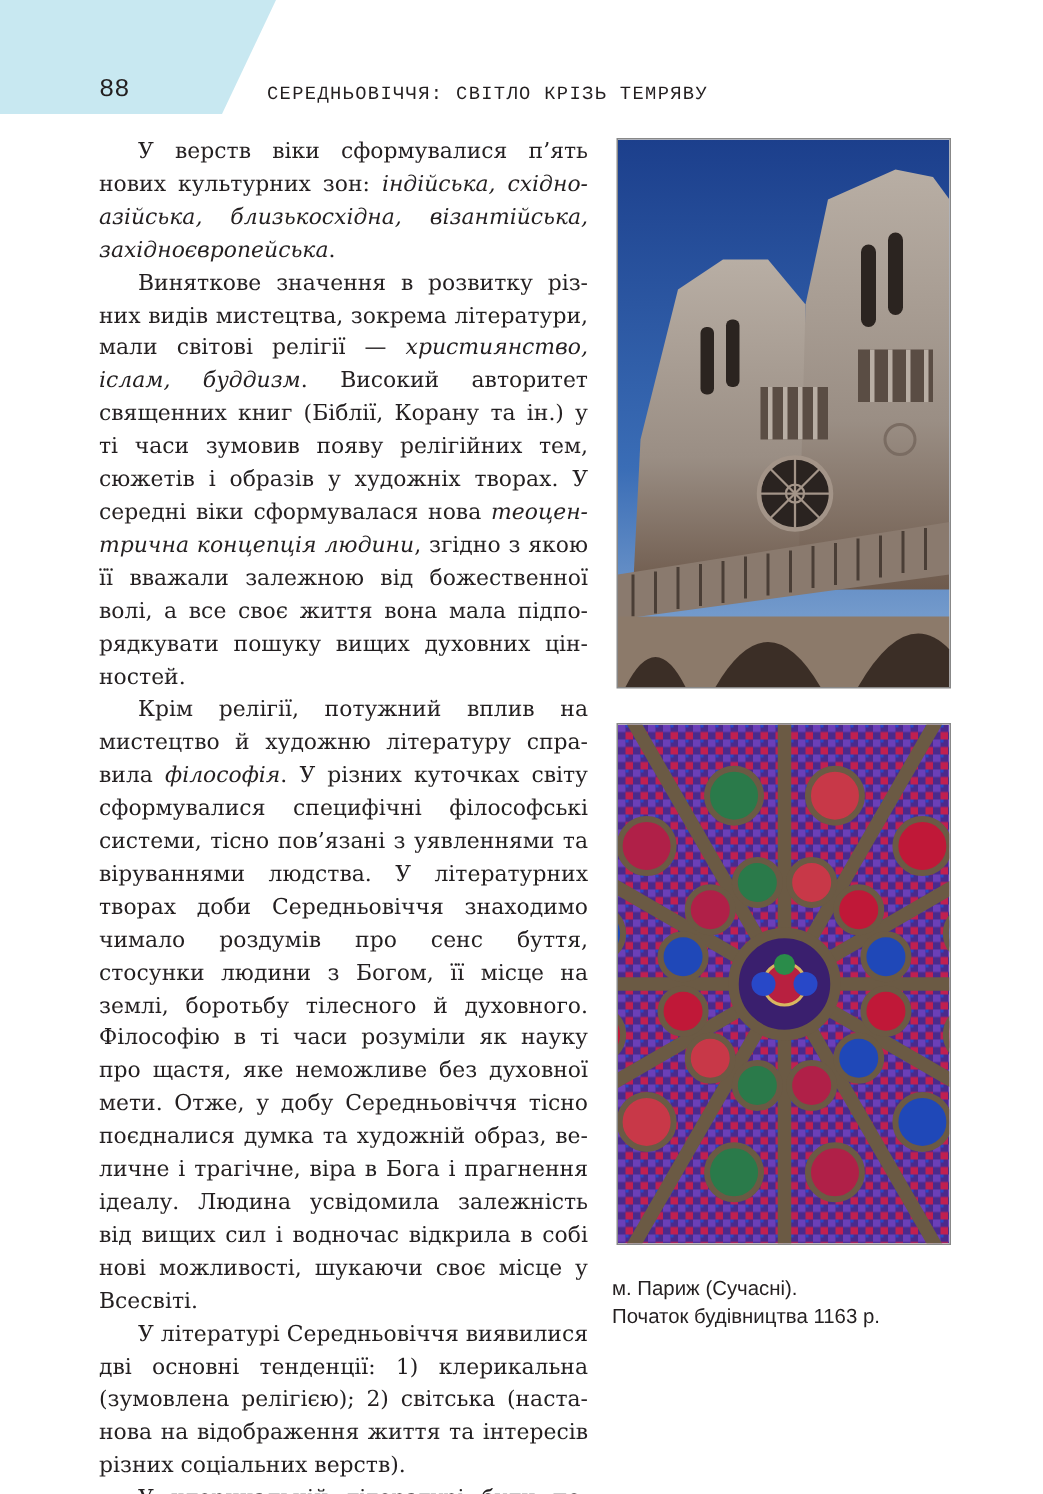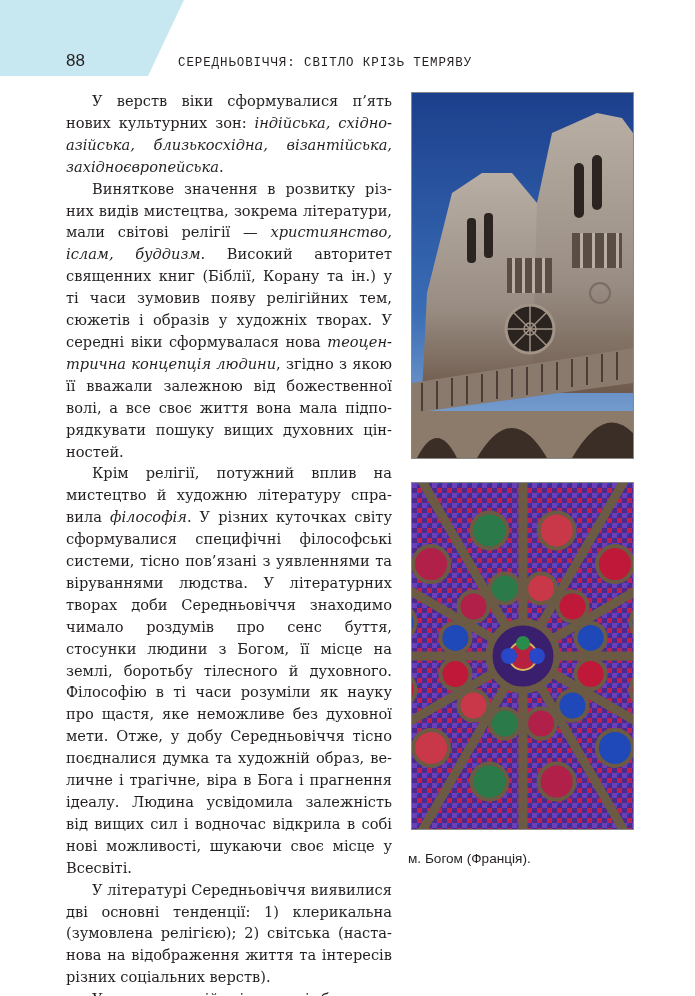--- a/index.html
+++ b/index.html
@@ -7,21 +7,21 @@
     width: 695px; height: 996px; background: #ffffff; position: relative; overflow: hidden;
     font-family: "DejaVu Serif", "Liberation Serif", serif; color: #231f20;
   }
   .header-band {
     position: absolute; left: 0; top: 0; width: 184px; height: 76px;
     background: #c8e8f1;
     clip-path: polygon(0 0, 184px 0, 148px 76px, 0 76px);
   }
   .page-number {
     position: absolute; left: 66px; top: 51px;
-    font-family: Liberation Sans, sans-serif; font-size: 17px; color: #231f20;
+    font-family: Liberation Mono, monospace; font-size: 17px; color: #231f20;
   }
   .running-title {
     position: absolute; left: 178px; top: 56px;
     font-family: Liberation Mono, monospace; font-size: 12.5px; letter-spacing: 0.9px; color: #231f20;
   }
   .body-text {
     position: absolute; left: 66px; top: 90px; width: 326px;
     font-size: 14.6px; line-height: 21.9px; text-align: justify;
     hyphens: manual;
   }
@@ -184,14 +184,15 @@
       </g>
     <circle cx="111" cy="173" r="34" fill="#3a1f6e" stroke="#6b5a44" stroke-width="7"></circle>
     <circle cx="111" cy="173" r="14" fill="#b82040" stroke="#d8b860" stroke-width="2"></circle>
     <circle cx="97" cy="173" r="8" fill="#2848c8"></circle>
     <circle cx="125" cy="173" r="8" fill="#2848c8"></circle>
     <circle cx="111" cy="160" r="7" fill="#2a8c4a"></circle>
   </svg>
 </div>
 
 <div class="caption">
-  <div>м. Богом (Франція).</div>
+  <div>м. Париж (Сучасні).</div>
+  <div>Початок будівництва 1163 р.</div>
 </div>
 
 </body></html>

